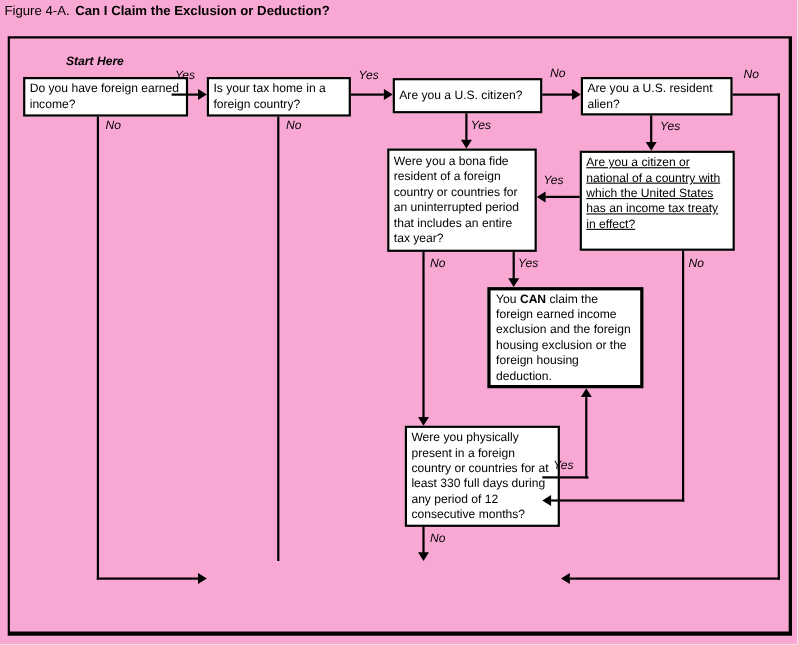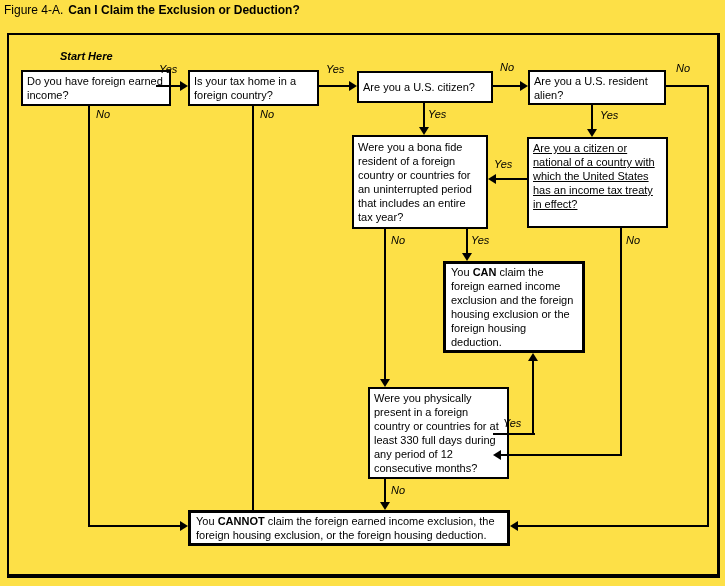--- a/index.html
+++ b/index.html
@@ -1,20 +1,20 @@
 <!DOCTYPE html>
 <html><head>
 <meta charset="utf-8">
 <style>
   html, body { margin: 0; padding: 0; background: #ffffff; }
   #stage {
     position: relative;
     width: 725px;
     height: 586px;
-    background: #fde047;
+    background: #f9a8d4;
     font-family: "Liberation Sans", sans-serif;
     color: #000000;
     overflow: hidden;
   }
   .title {
     position: absolute;
     left: 4px; top: 3px;
     font-size: 12px;
     white-space: nowrap;
   }
@@ -85,23 +85,20 @@
   <div class="box" style="left:352px; top:135px; width:136px; height:94px; padding-top:3px;">Were you a bona fide resident of a foreign country or countries for an uninterrupted period that includes an entire tax year?</div>
 
   <div class="box" style="left:527px; top:137px; width:141px; height:91px;text-decoration:underline;">Are you a citizen or national of a country with which the United States has an income tax treaty in effect?</div>
 
   <div class="box result" style="left:443px; top:261px; width:142px; height:92px;">
     <span>You </span><b>CAN</b><span> claim the foreign earned income exclusion and the foreign housing exclusion or the foreign housing deduction.</span>
   </div>
 
   <div class="box" style="left:368px; top:387px; width:141px; height:92px;">Were you physically present in a foreign country or countries for at least 330 full days during any period of 12 consecutive months?</div>
 
-  <div class="box result" style="left:188px; top:510px; width:322px; height:36px;">
-    <span>You </span><b>CANNOT</b><span> claim the foreign earned income exclusion, the foreign housing exclusion, or the foreign housing deduction.</span>
-  </div>
 
   <div class="line" style="left:156px; top:85px; width:26px; height:2px;"></div>
   <div class="arrow right" style="left:180px; top:81px;"></div>
   <div class="lbl" style="left:159px; top:63px;">Yes</div>
 
   <div class="line" style="left:319px; top:85px; width:30px; height:2px;"></div>
   <div class="arrow right" style="left:349px; top:81px;"></div>
   <div class="lbl" style="left:326px; top:63px;">Yes</div>
 
   <div class="line" style="left:493px; top:85px; width:27px; height:2px;"></div>

